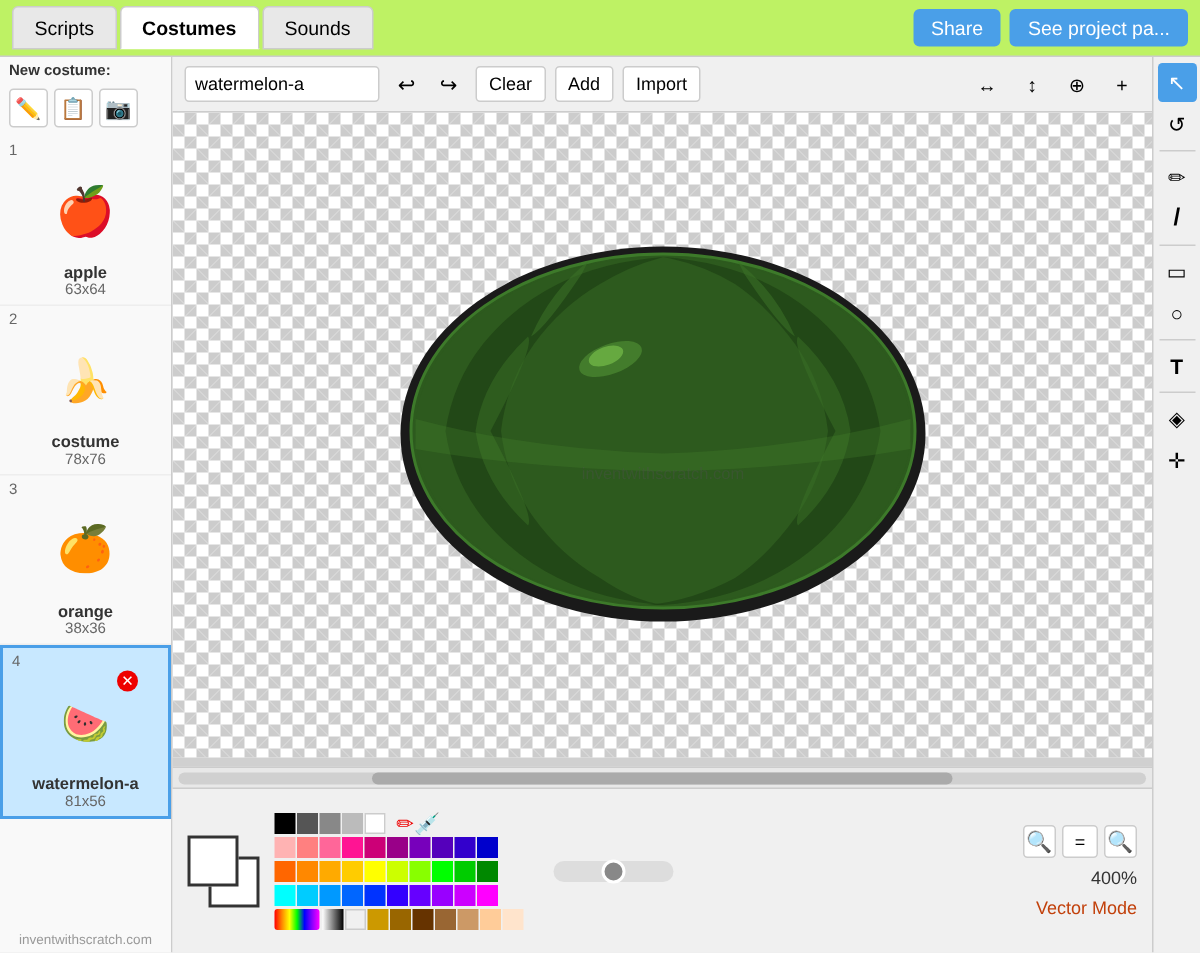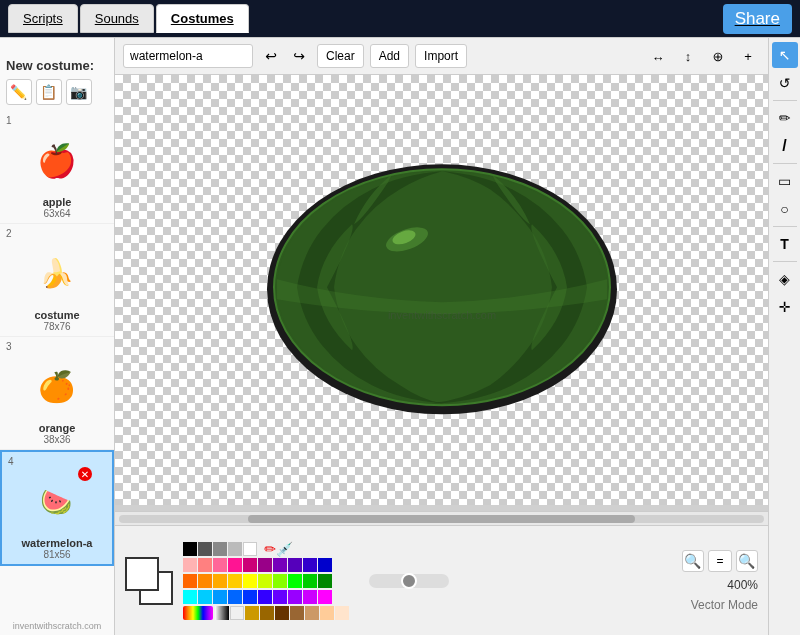--- a/index.html
+++ b/index.html
@@ -2,25 +2,24 @@
 <html><head>
   <meta charset="utf-8">
   <style>
     * { box-sizing: border-box; margin: 0; padding: 0; }
     body { font-family: Arial, sans-serif; font-size: 12px; background: #e0e0e0; width: 800px; height: 635px; overflow: hidden; }
 
     
     .top-bar {
       display: flex;
       align-items: center;
-      background: #0f172a;
+      background: #bef264;
       border-bottom: 1px solid #ccc;
       height: 38px;
       padding: 0 8px;
-      text-decoration: underline;
     }
     .tab {
       padding: 6px 14px;
       border: 1px solid #ccc;
       background: #e8e8e8;
       cursor: pointer;
       font-size: 13px;
       border-radius: 4px 4px 0 0;
       margin-right: 2px;
     }
@@ -33,21 +32,21 @@
       margin-left: auto;
       display: flex;
       gap: 6px;
     }
     .btn-share {
       background: #4a9fe8;
       color: white;
       border: none;
       padding: 5px 12px;
       border-radius: 4px;
-      font-size: 17px;
+      font-size: 13px;
       cursor: pointer;
     }
     .btn-see-project {
       background: #4a9fe8;
       color: white;
       border: none;
       padding: 5px 12px;
       border-radius: 4px;
       font-size: 13px;
       cursor: pointer;
@@ -61,25 +60,24 @@
 
     
     .left-panel {
       width: 115px;
       background: #f9f9f9;
       border-right: 1px solid #ccc;
       display: flex;
       flex-direction: column;
     }
     .new-costume-label {
-      font-size: 13px;
+      font-size: 10px;
       font-weight: bold;
       padding: 4px 6px;
       color: #333;
-      margin-top: 16px;
     }
     .new-costume-icons {
       display: flex;
       gap: 4px;
       padding: 2px 6px 6px 6px;
     }
     .icon-btn {
       width: 26px;
       height: 26px;
       display: flex;
@@ -318,21 +316,21 @@
       border: 1px solid #ccc;
       background: #fff;
       border-radius: 3px;
     }
     .zoom-text {
       font-size: 12px;
       color: #333;
     }
     .mode-text {
       font-size: 12px;
-      color: #737373;
+      color: #c2410c;
     }
     .convert-btn {
       padding: 4px 10px;
       background: #fff;
       border: 1px solid #ccc;
       border-radius: 3px;
       cursor: pointer;
       font-size: 12px;
     }
 
@@ -372,24 +370,25 @@
     .apple-img { font-size: 32px; line-height: 1; }
     .banana-img { font-size: 28px; line-height: 1; }
     .orange-img { font-size: 30px; line-height: 1; }
     .watermelon-img { font-size: 26px; line-height: 1; }
   </style>
 </head>
 <body>
 
 <div class="top-bar">
   <div class="tab">Scripts</div>
+  <div class="tab active">Costumes</div>
   <div class="tab">Sounds</div>
-  <div class="tab active">Costumes</div>
   <div class="top-right">
     <button class="btn-share">Share</button>
+    <button class="btn-see-project">See project pa...</button>
   </div>
 </div>
 
 <div class="main-layout">
 
   <div class="left-panel">
     <div class="new-costume-label">New costume:</div>
     <div class="new-costume-icons">
       <div class="icon-btn">✏️</div>
       <div class="icon-btn">📋</div>

